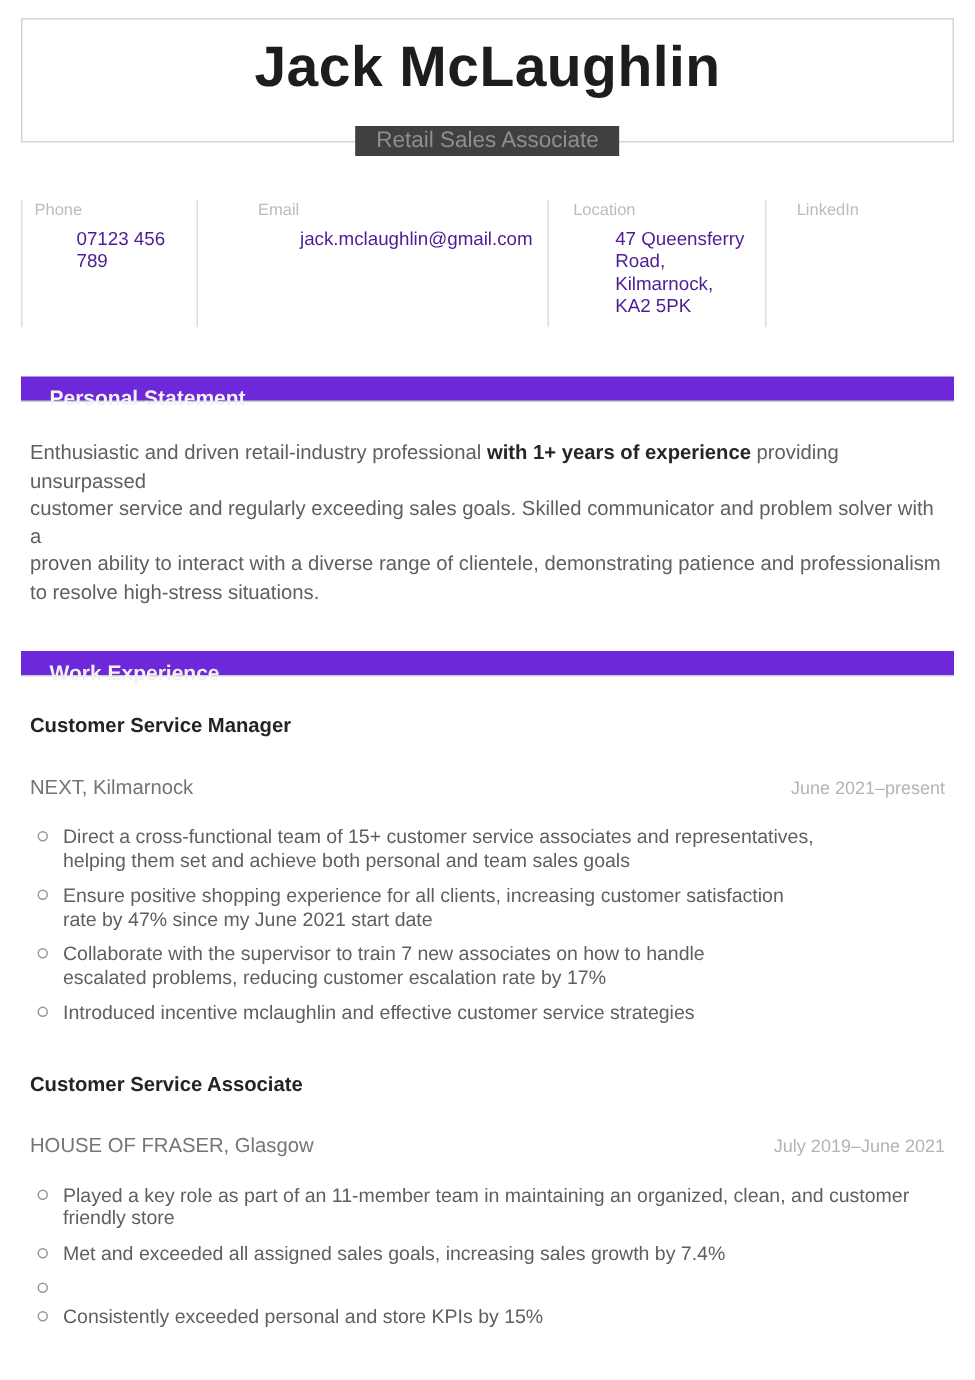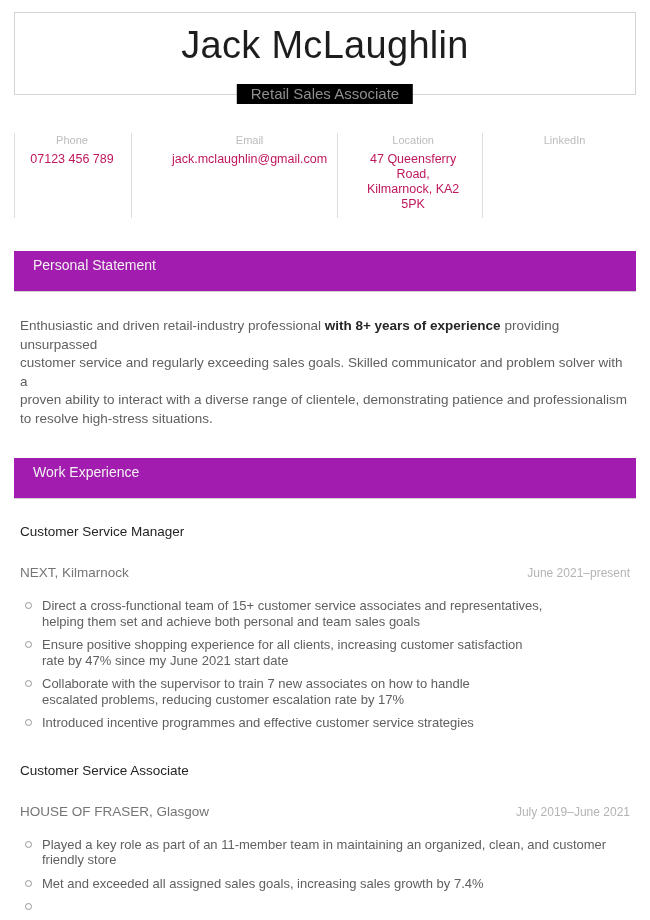--- a/index.html
+++ b/index.html
@@ -14,67 +14,68 @@
   
   .header-box {
     margin:12px 14px 0 14px;
     border:1px solid #d4d4d4;
     height:81px;
     position:relative;
     text-align:center;
   }
   .name {
     margin:0; padding-top:11px;
-    font-size:38px; font-weight:400; color:#1d1d1d;
+    font-size:38px; font-weight:700; color:#1d1d1d;
     letter-spacing:0.3px;
   }
   .subtitle {
     position:absolute; left:50%; bottom:-10px;
     transform:translateX(-50%);
-    background:#000000; padding:0 14px;
+    background:#404040; padding:0 14px;
     font-size:15px; color:#8e8e8e; white-space:nowrap;
     line-height:20px;
   }
 
   
-  .contact-row { display:flex; margin:38px 14px 0 14px;text-align:center; }
+  .contact-row { display:flex; margin:38px 14px 0 14px; }
   .contact-item {
     border-left:1px solid #dedede;
     padding:1px 10px 6px 8px;
     box-sizing:border-box;
   }
   .contact-item.c1 { flex:0 0 117px; }
   .contact-item.c2 { flex:0 0 165px;padding-left:40px; }
   .contact-item.c3 { flex:0 0 145px;padding-left:16px; }
   .contact-item.c4 { flex:1 1 auto;padding-left:20px; }
   .contact-label { font-size:11px; color:#bcbcbc; margin-bottom:5px; line-height:13px; }
-  .contact-value { font-size:12.5px; color:#be185d; line-height:15px; white-space:pre-line; }
+  .contact-value { font-size:12.5px; color:#4c1d95; line-height:15px; white-space:pre-line;margin-left:28px; }
 
   
   .section-bar {
     margin:33px 14px 0 14px;
-    background:#a21caf; color:#f2f2f2;
-    height:40px; line-height:28px;
+    background:#6d28d9; color:#f2f2f2;
+    height:16px; line-height:28px;
     font-size:14px; padding-left:19px;
     box-shadow:0 1px 0 #cfcfcf;
+    font-weight:bold;
   }
   .section-bar.work { margin-top:30px; }
 
   
   .statement {
     margin:26px 22px 0 20px;
     font-size:13.5px; line-height:18.5px;
     color:#5f5f5f; white-space:pre-line;
   }
   .statement .bold { color:#262626; font-weight:700; }
 
   
   .job { margin:26px 20px 0 20px; }
   .job + .job { margin-top:32px; }
-  .job-title { font-size:13.5px; font-weight:400; color:#242424; line-height:15px; }
+  .job-title { font-size:13.5px; font-weight:700; color:#242424; line-height:15px; }
   .job-meta { display:flex; justify-content:space-between; align-items:baseline; margin-top:26px; }
   .company { font-size:13.5px; color:#757575; line-height:15px; }
   .dates { font-size:12px; color:#b4b4b4; line-height:15px; }
   .bullets { list-style:none; margin:17px 0 0 0; padding:0; }
   .bullet { display:flex; margin-bottom:8px; }
   .bullet-marker {
     flex:0 0 auto; width:5px; height:5px;
     border:1px solid #989898; border-radius:50%;
     margin:4px 10px 0 5px; background:transparent;
   }
@@ -103,21 +104,21 @@
       <div class="contact-label">Location</div>
       <div class="contact-value">47 Queensferry Road,
 Kilmarnock, KA2 5PK</div>
     </div>
     <div class="contact-item c4">
       <div class="contact-label">LinkedIn</div>
     </div>
   </div>
 
   <div class="section-bar">Personal Statement</div>
-  <p class="statement"><span>Enthusiastic and driven retail-industry professional </span><span class="bold">with 8+ years of experience</span><span> providing unsurpassed
+  <p class="statement"><span>Enthusiastic and driven retail-industry professional </span><span class="bold">with 1+ years of experience</span><span> providing unsurpassed
 customer service and regularly exceeding sales goals. Skilled communicator and problem solver with a
 proven ability to interact with a diverse range of clientele, demonstrating patience and professionalism
 to resolve high-stress situations.</span></p>
 
   <div class="section-bar work">Work Experience</div>
 
   <div class="job">
     <div class="job-title">Customer Service Manager</div>
     <div class="job-meta">
       <span class="company">NEXT, Kilmarnock</span>
@@ -134,21 +135,21 @@
         <span class="bullet-text">Ensure positive shopping experience for all clients, increasing customer satisfaction
 rate by 47% since my June 2021 start date</span>
       </li>
       <li class="bullet">
         <span class="bullet-marker"></span>
         <span class="bullet-text">Collaborate with the supervisor to train 7 new associates on how to handle
 escalated problems, reducing customer escalation rate by 17%</span>
       </li>
       <li class="bullet">
         <span class="bullet-marker"></span>
-        <span class="bullet-text">Introduced incentive programmes and effective customer service strategies</span>
+        <span class="bullet-text">Introduced incentive mclaughlin and effective customer service strategies</span>
       </li>
     </ul>
   </div>
 
   <div class="job">
     <div class="job-title">Customer Service Associate</div>
     <div class="job-meta">
       <span class="company">HOUSE OF FRASER, Glasgow</span>
       <span class="dates">July 2019–June 2021</span>
     </div>

